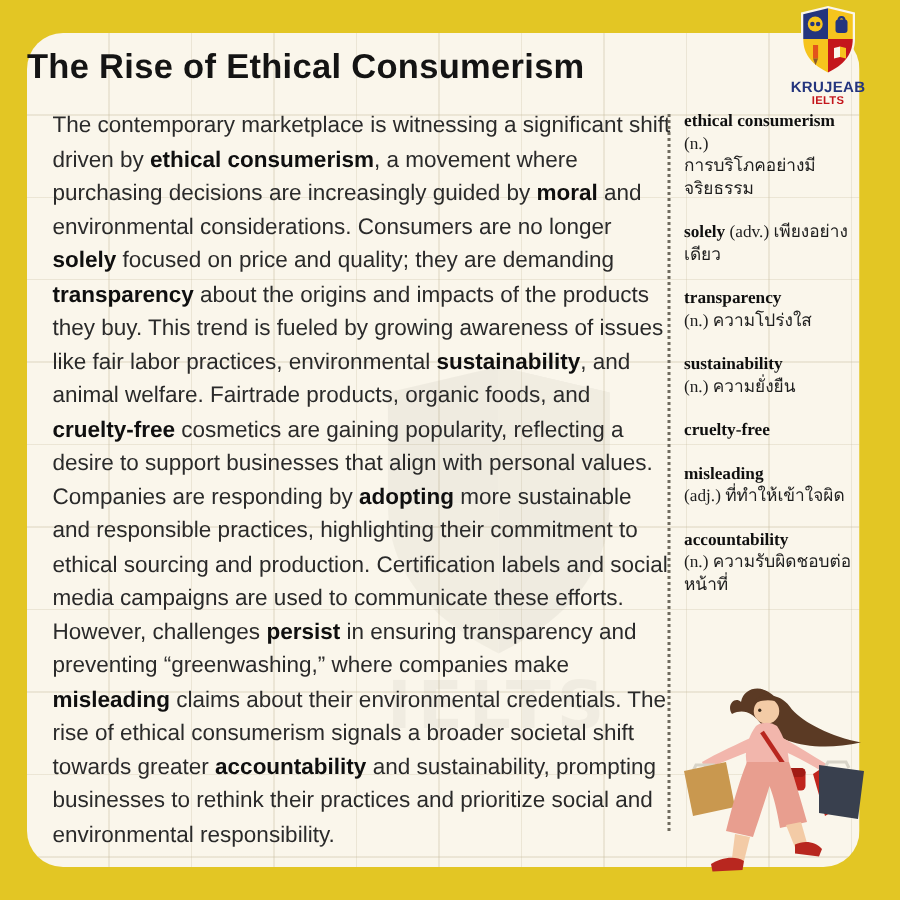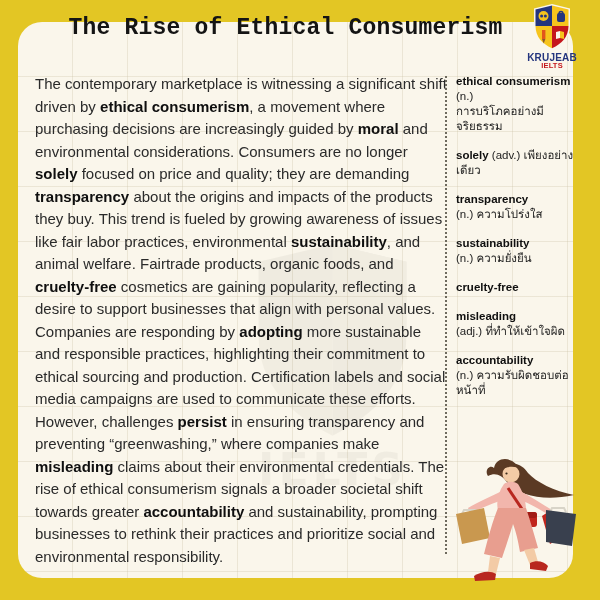--- a/index.html
+++ b/index.html
@@ -13,37 +13,37 @@
   }
   .card {
     position:absolute; left:18px; top:22px; width:555px; height:556px;
     background-color:#FAF6EB;
     background-image:
       repeating-linear-gradient(to right,  transparent 0 54px, rgba(197,186,156,0.28) 54px 55px),
       repeating-linear-gradient(to bottom, transparent 0 54px, rgba(197,186,156,0.28) 54px 55px);
     border-radius:24px;
   }
   .title {
-    position:absolute; top:15px; left:18px; width:535px;
-    text-align:center;
-    font-family:Liberation Mono, monospace;
+    position:absolute; top:31px; left:18px; width:535px;
+    text-align:left;
+    font-family:Liberation Sans, sans-serif;
     font-size:23px; font-weight:bold; color:#141414; letter-spacing:0.2px;
   }
   .article {
     position:absolute; left:35px; top:73px; width:413px;
     font-size:15px; line-height:22.5px; color:#2a2a2a;
   }
   .article b { color:#0f0f0f; }
   .divider {
     position:absolute; left:445px; top:76px; height:478px; width:0;
     border-left:2px dotted #6e6a5e;
   }
   .vocab {
     position:absolute; left:456px; top:74px; width:119px;
-    font-size:11.5px; line-height:15px; color:#1d1d1d;
+    font-size:11.5px; line-height:15px; color:#1d1d1d;font-family:Liberation Serif, serif;
   }
   .vocab-item { margin-bottom:14px; }
   .vocab-item b { color:#0f0f0f; }
   .logo {
     position:absolute; left:527px; top:4px; width:50px; text-align:center;
   }
   .logo-name  { font-size:10px; font-weight:bold; color:#24357E; line-height:8px; letter-spacing:0.2px; }
   .logo-name2 { font-size:7.5px; font-weight:bold; color:#C4161C; line-height:8px; letter-spacing:0.2px; }
   .watermark {
     position:absolute; left:225px; top:240px; width:215px; height:245px;

